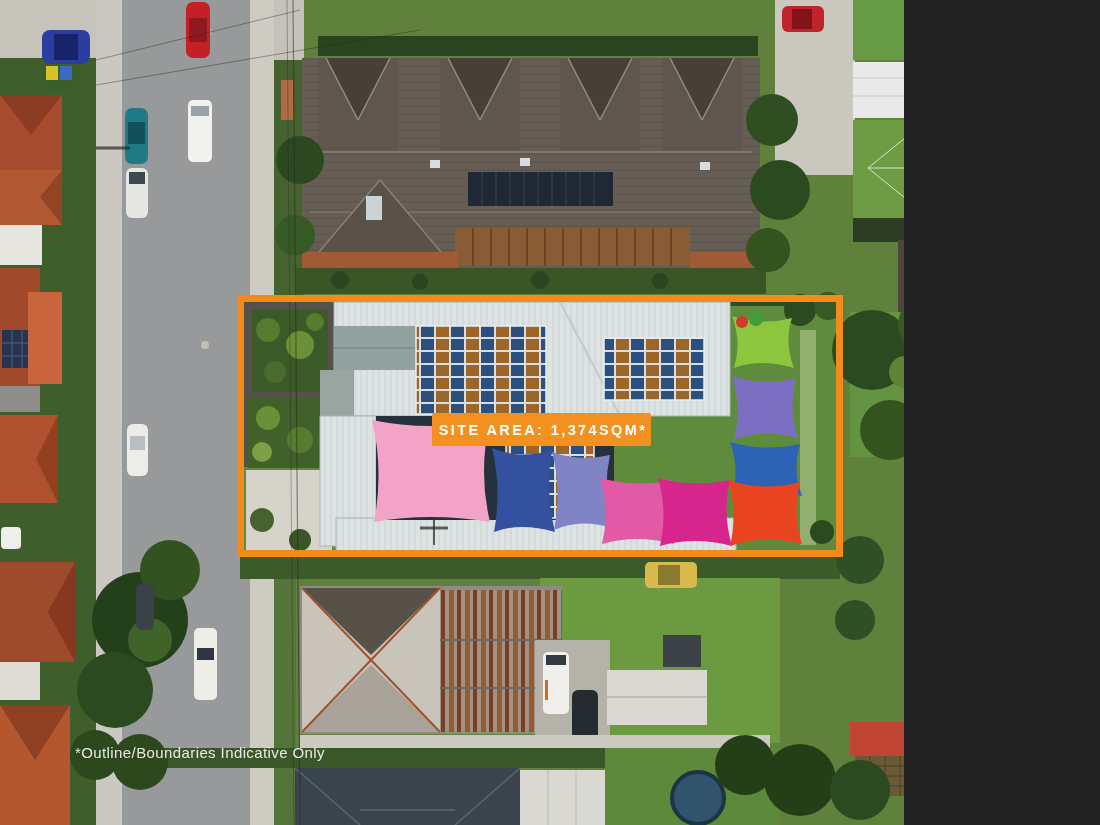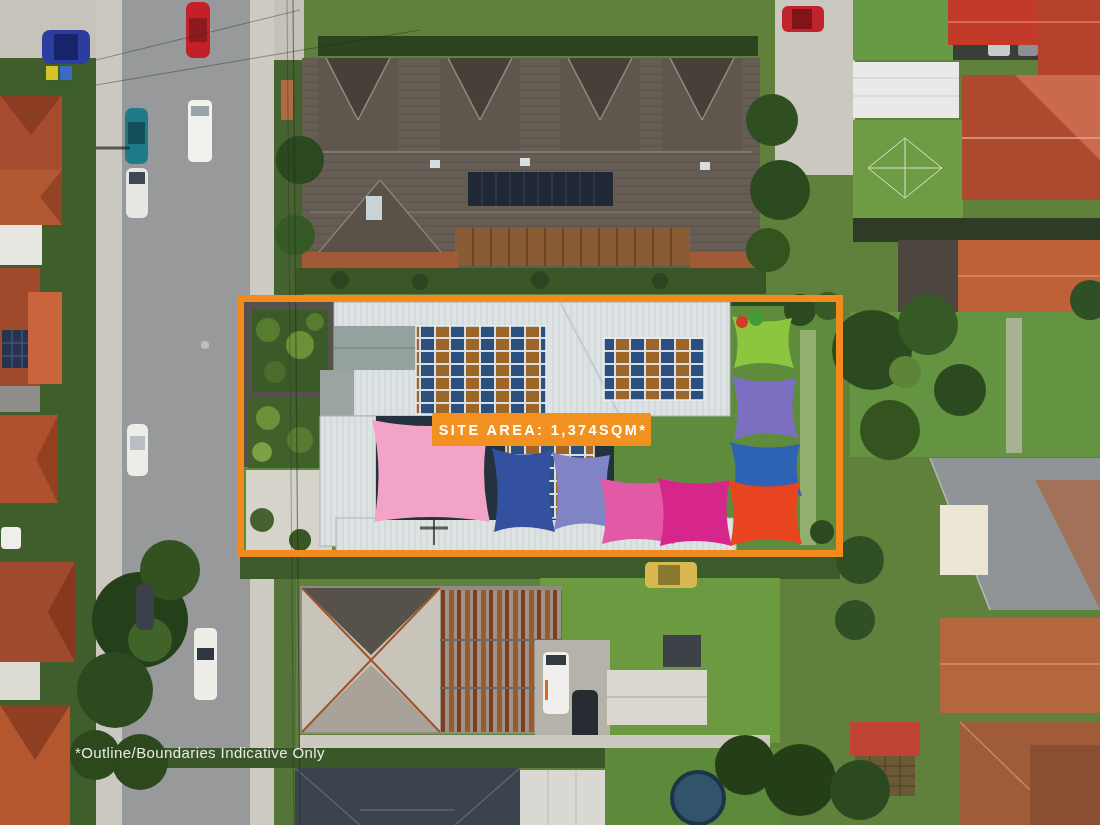--- a/index.html
+++ b/index.html
@@ -1,16 +1,16 @@
 <!DOCTYPE html>
 <html><head>
 <meta charset="utf-8">
 <style>
   html,body{margin:0;padding:0;background:#222;}
-  .stage{position:relative;width:1100px;height:825px;overflow:hidden;background:#60813c;
+  .stage{position:relative;width:904px;height:825px;overflow:hidden;background:#60813c;
          font-family:"Liberation Sans",sans-serif;}
   .stage svg{position:absolute;inset:0;display:block;}
   .label-text{font-family:"Liberation Sans",sans-serif;font-weight:bold;font-size:14.5px;letter-spacing:2.4px;}
   .disclaimer{font-family:"Liberation Sans",sans-serif;font-weight:400;font-size:15px;letter-spacing:.4px;opacity:.95;}
 </style>
 </head>
 <body>
 
 <div class="stage">
 <svg viewBox="0 0 1100 825" width="1100" height="825">

